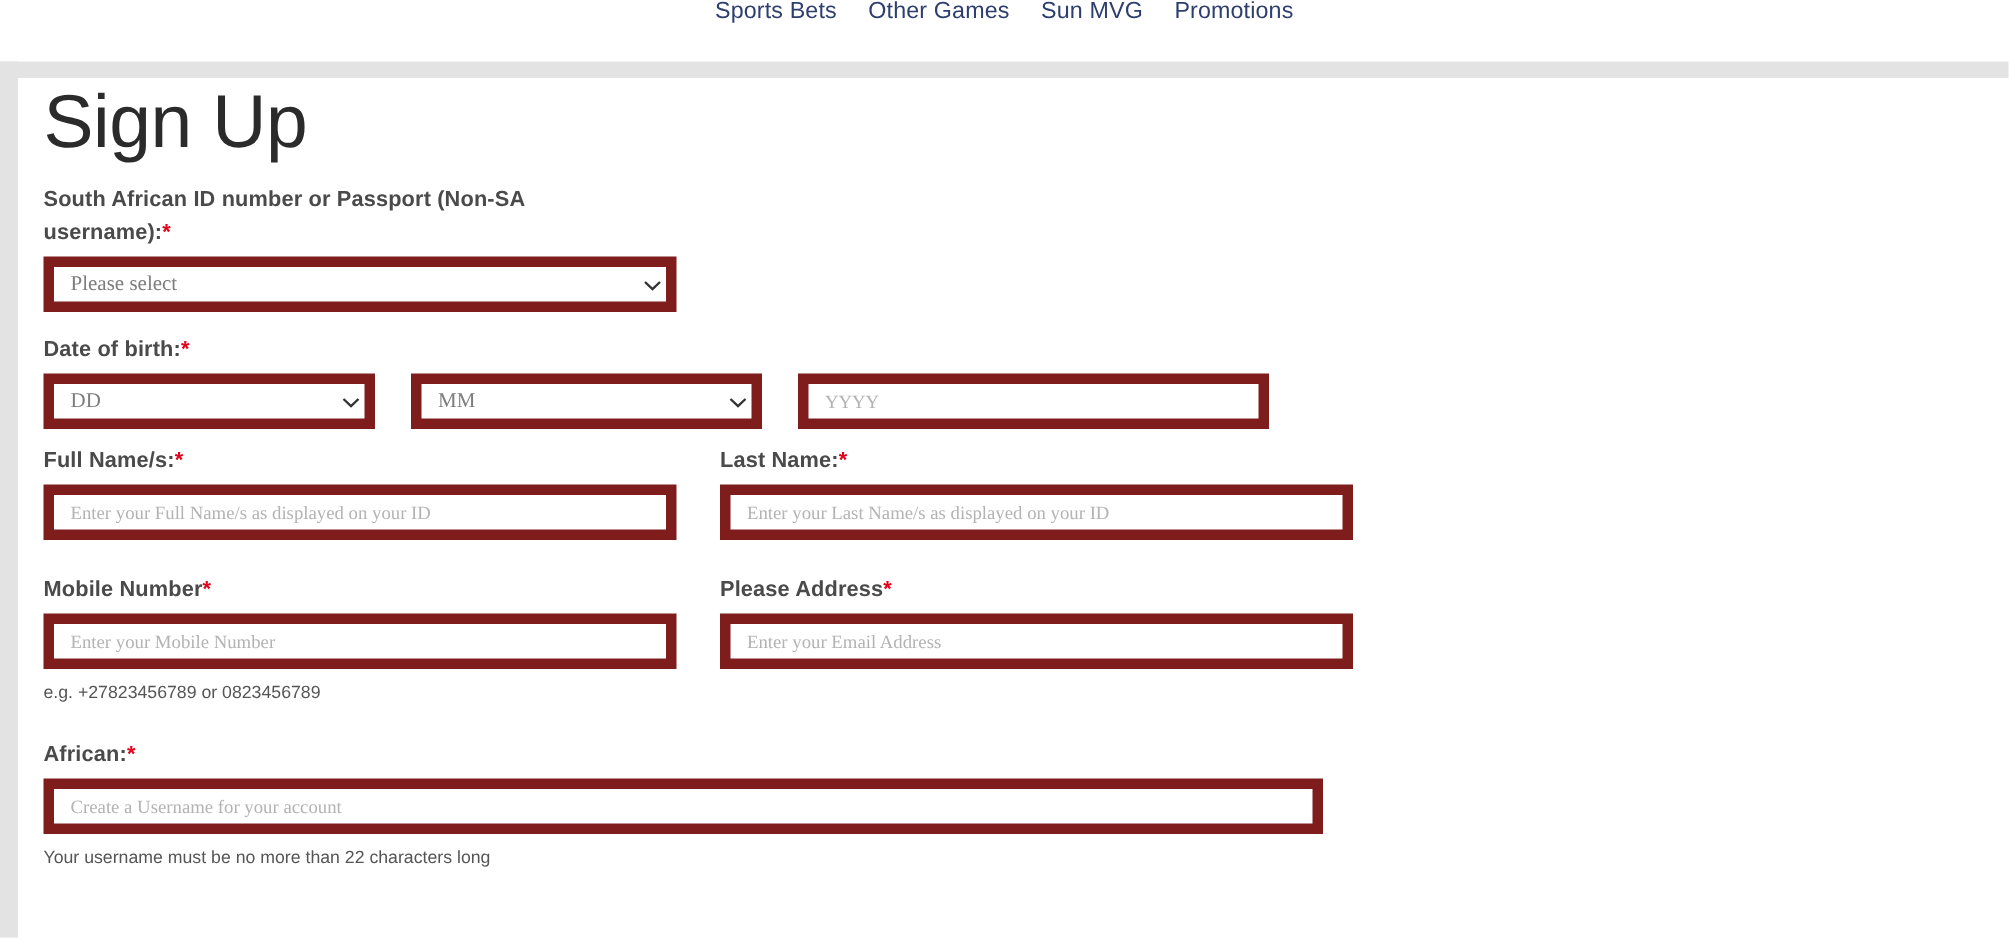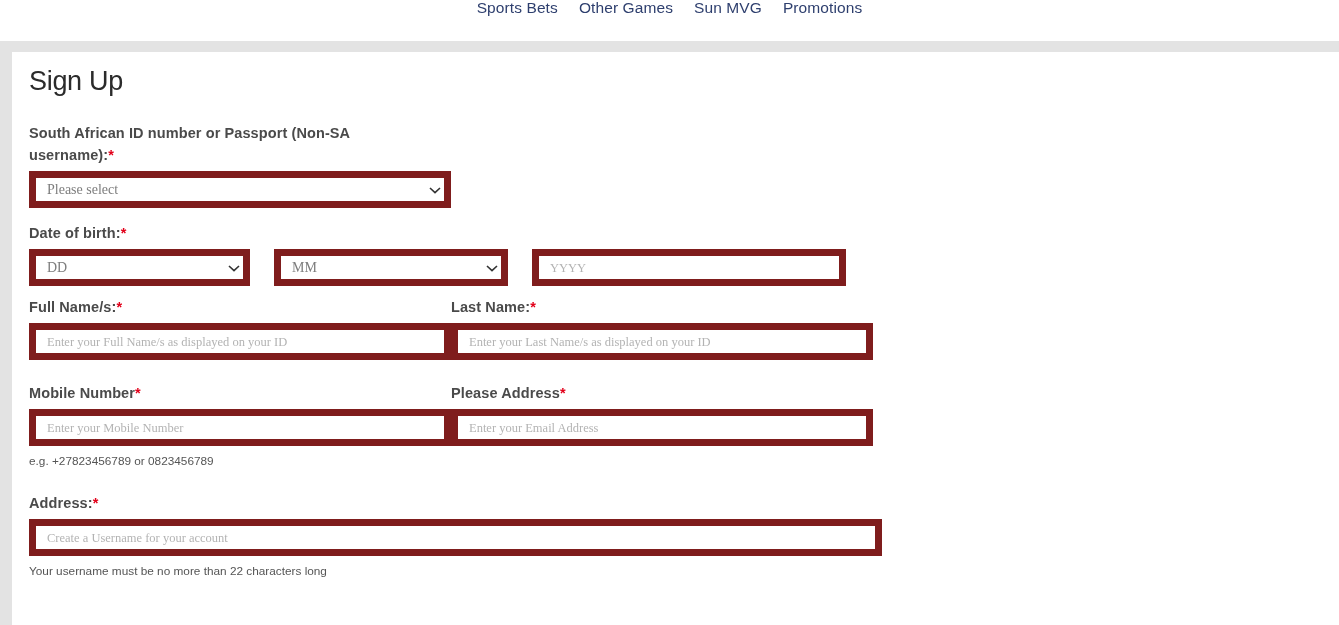--- a/index.html
+++ b/index.html
@@ -67,21 +67,21 @@
     width: 1327px;
     height: 573px;
     background: #ffffff;
     overflow: hidden;
   }
 
   .page-title {
     position: absolute;
     left: 17px;
     top: 3px;
-    font-size: 27px;
+    font-size: 50px;
     font-weight: 300;
     color: #2b2b2b;
     letter-spacing: -0.3px;
     line-height: 52px;
     margin: 0;
   }
 
   .form {
     position: absolute;
     left: 17px;
@@ -141,21 +141,21 @@
   
   .row { position: relative; }
   .w-select-id { width: 422px; }
   .w-dd  { width: 221px; }
   .w-mm  { width: 234px; }
   .w-yyyy{ width: 314px; }
   .w-half{ width: 422px; }
   .w-full{ width: 853px; }
 
   .dob-row { display: flex; gap: 24px; }
-  .two-col { display: flex; }
+  .two-col { display: flex; gap: 29px; }
   .col-half { width: 422px; }
 
   .hint {
     font-size: 11.8px;
     color: #555555;
     line-height: 18px;
     margin: 6px 0 0 0;
   }
   .block { margin-bottom: 0; }
   .spacer-10 { height: 10px; }
@@ -263,20 +263,20 @@
           <span>Please Address</span><span class="req">*</span>
         </div>
         <input class="control w-half" type="text" placeholder="Enter your Email Address" style="">
       </div>
     </div>
 
     <div class="spacer-22"></div>
 
     <div class="row">
       <div class="field-label">
-        <span>Address:</span><span class="req">*</span>
+        <span>African:</span><span class="req">*</span>
       </div>
       <input class="control w-full" type="text" placeholder="Create a Username for your account" style="">
       <p class="hint">Your username must be no more than 22 characters long</p>
     </div>
 
   </div>
 </div>
 
 </body></html>

